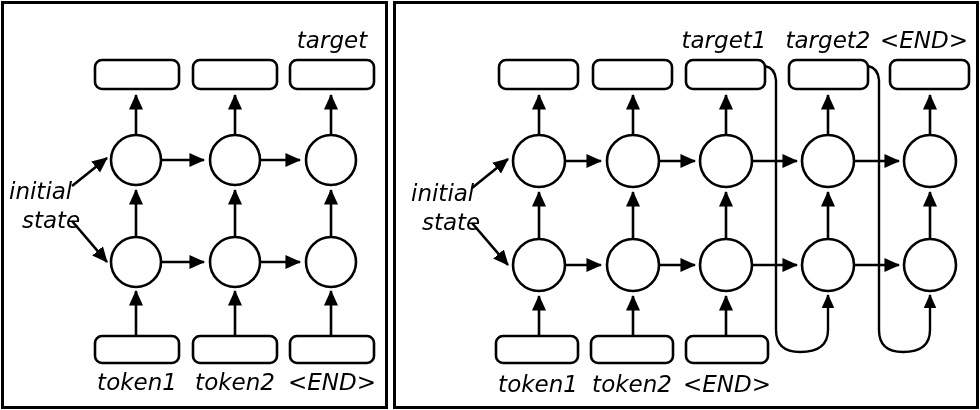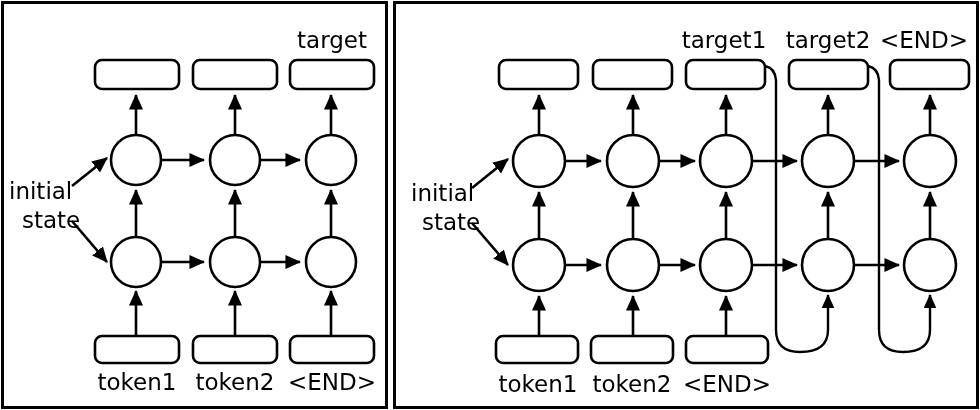--- a/index.html
+++ b/index.html
@@ -1,18 +1,18 @@
 <!DOCTYPE html>
 <html><head>
 <meta charset="utf-8">
 <style>
   html,body{margin:0;padding:0;background:#ffffff;}
   body{width:980px;height:410px;overflow:hidden;
        font-family:"DejaVu Sans","Liberation Sans",sans-serif;}
-  #stage{position:relative;width:980px;height:410px;}
+  #stage{position:relative;width:980px;height:410px;font-style:italic;}
   svg{display:block;position:absolute;left:0;top:0;}
   text{font-family:"DejaVu Sans","Liberation Sans",sans-serif;fill:#000;}
   .lbl{font-size:23px;}
   .panel-border{fill:none;stroke:#000;stroke-width:3;}
   .boxshape{fill:#fff;stroke:#000;stroke-width:2.6;}
   .circ{fill:#fff;stroke:#000;stroke-width:2.6;}
   .conn{stroke:#000;stroke-width:2.6;fill:none;}
   .loop{stroke:#000;stroke-width:2.4;fill:none;}
 </style>
 </head>

